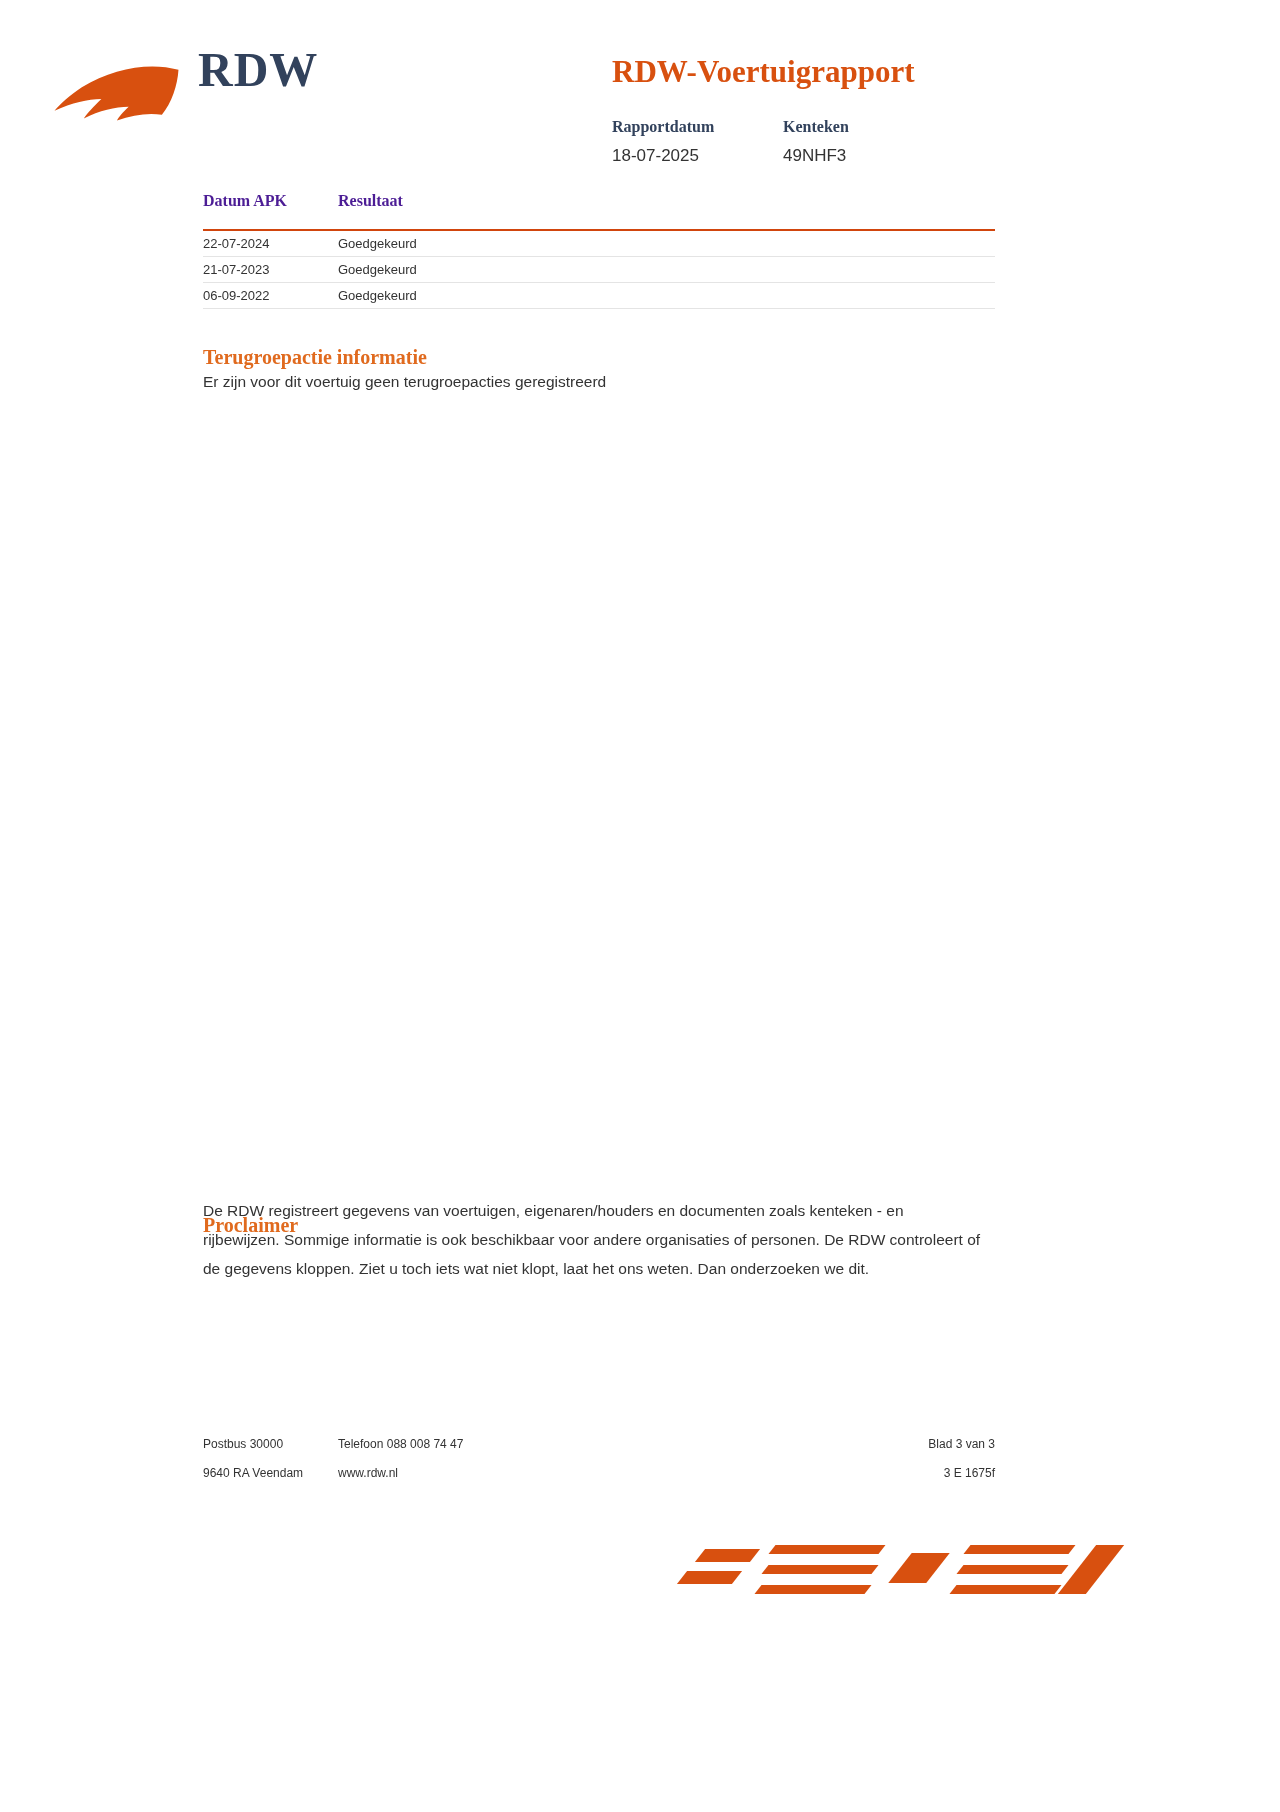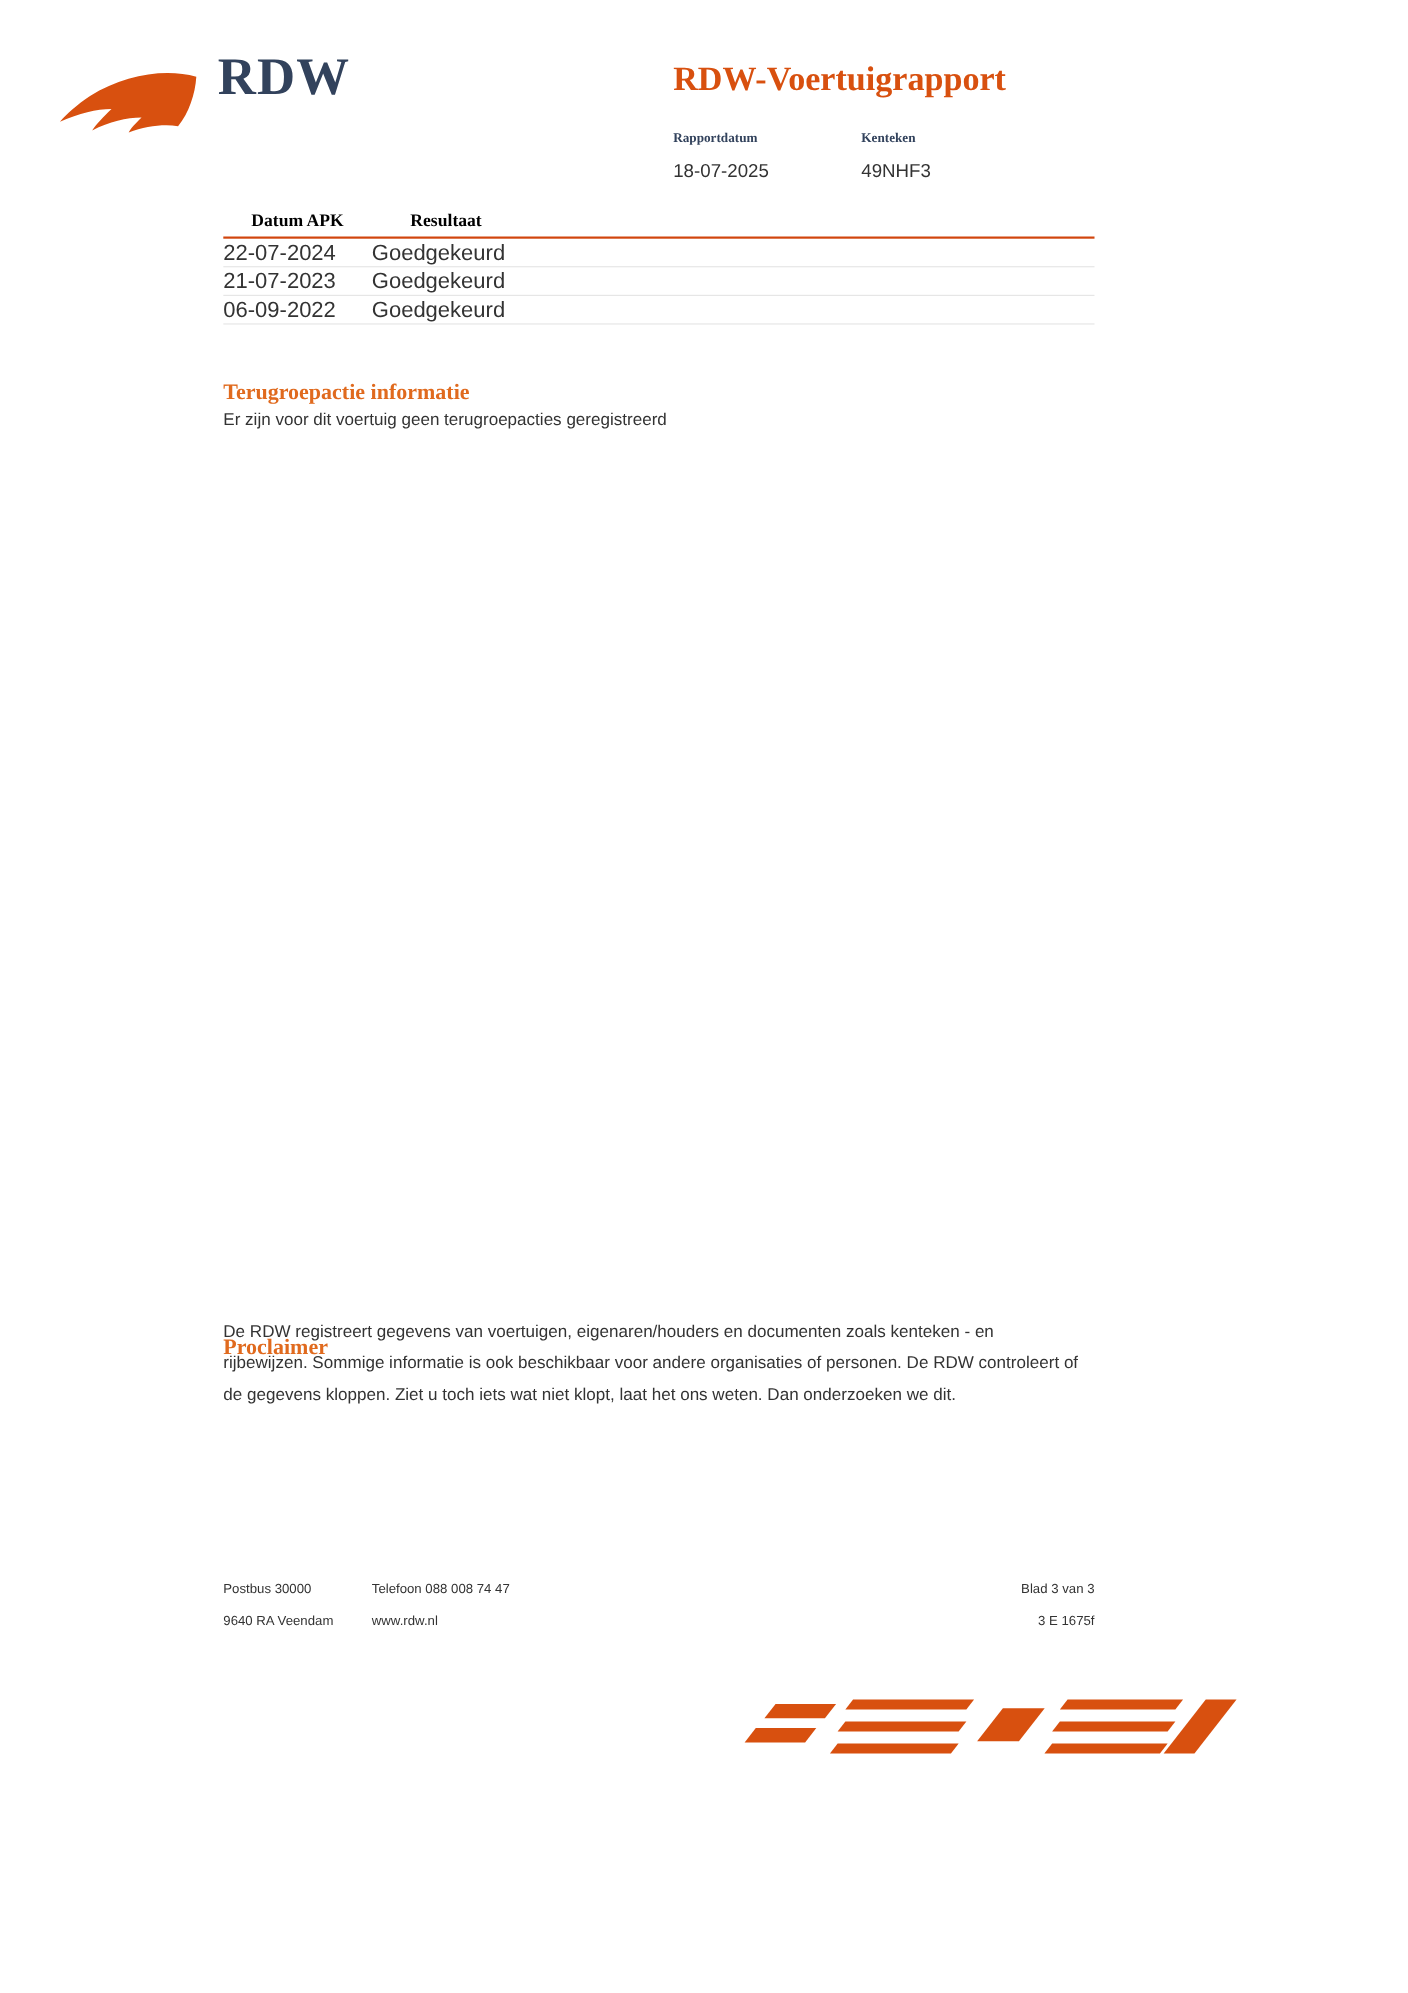--- a/index.html
+++ b/index.html
@@ -34,21 +34,21 @@
     font-family: "Liberation Serif", serif;
     font-weight: bold;
     font-size: 31px;
     color: #d8500f;
   }
   .meta-label {
     position: absolute;
     top: 118px;
     font-family: "Liberation Serif", serif;
     font-weight: bold;
-    font-size: 12px;
+    font-size: 16px;
     color: #32425c;
   }
   .meta-value {
     position: absolute;
     top: 146px;
     font-size: 17px;
     color: #333;
   }
   .pos-reportdate { left: 612px; }
   .pos-license   { left: 783px; }
@@ -57,33 +57,32 @@
   .apk-table {
     position: absolute;
     left: 203px; top: 192px;
     width: 792px;
   }
   .t-grid {
     display: grid;
     grid-template-columns: 135px 135px 1fr;
   }
   .t-head {
-    padding-bottom: 5px;
+    padding-bottom: 19px;
     border-bottom: 2px solid #d1450d;
     font-family: "Liberation Serif", serif;
     font-weight: bold;
     font-size: 16px;
-    color: #000000;
-    text-align: center;
+    color: #4c1d95;
   }
   .t-row {
     height: 26px;
     line-height: 26px;
     border-bottom: 1px solid #e4e4e4;
-    font-size: 20px;
+    font-size: 13px;
     color: #333;
   }
 
   
   .section-heading {
     position: absolute;
     left: 203px;
     font-family: "Liberation Serif", serif;
     font-weight: bold;
     font-size: 20px;

